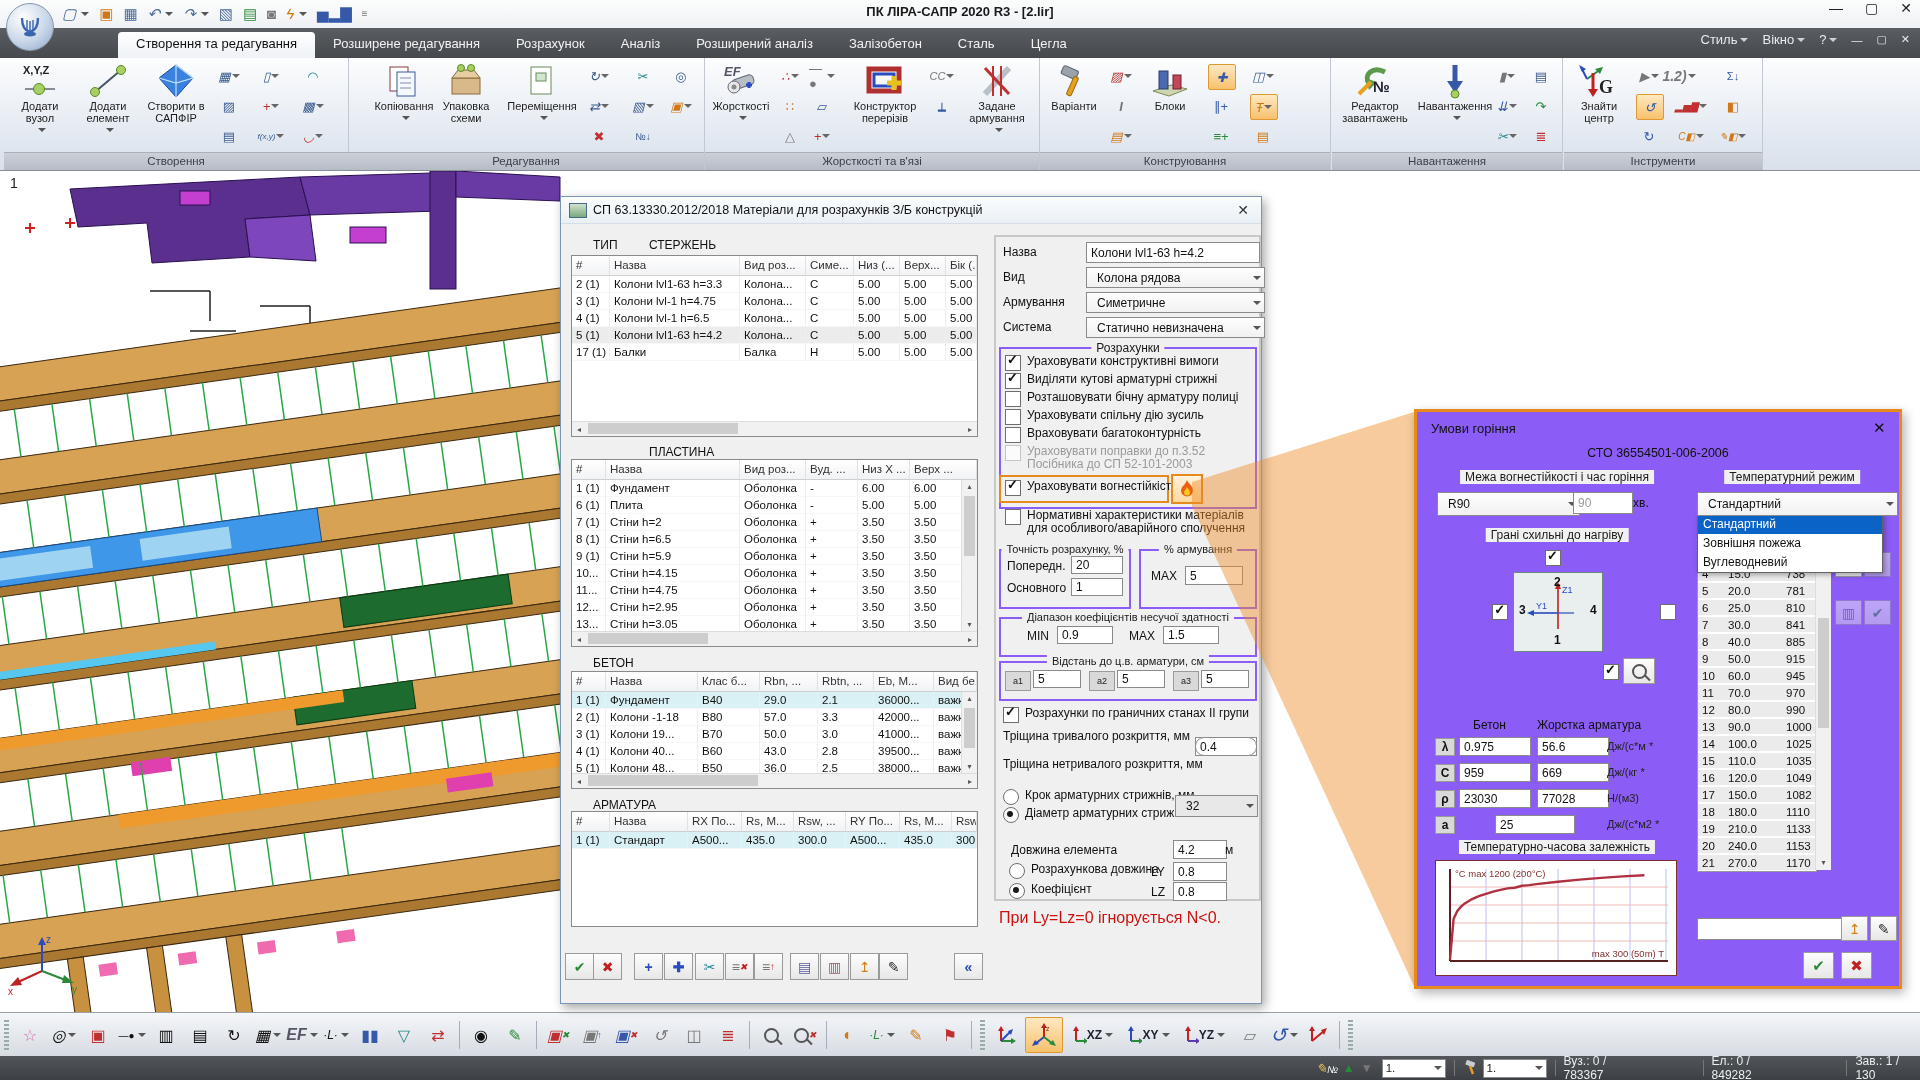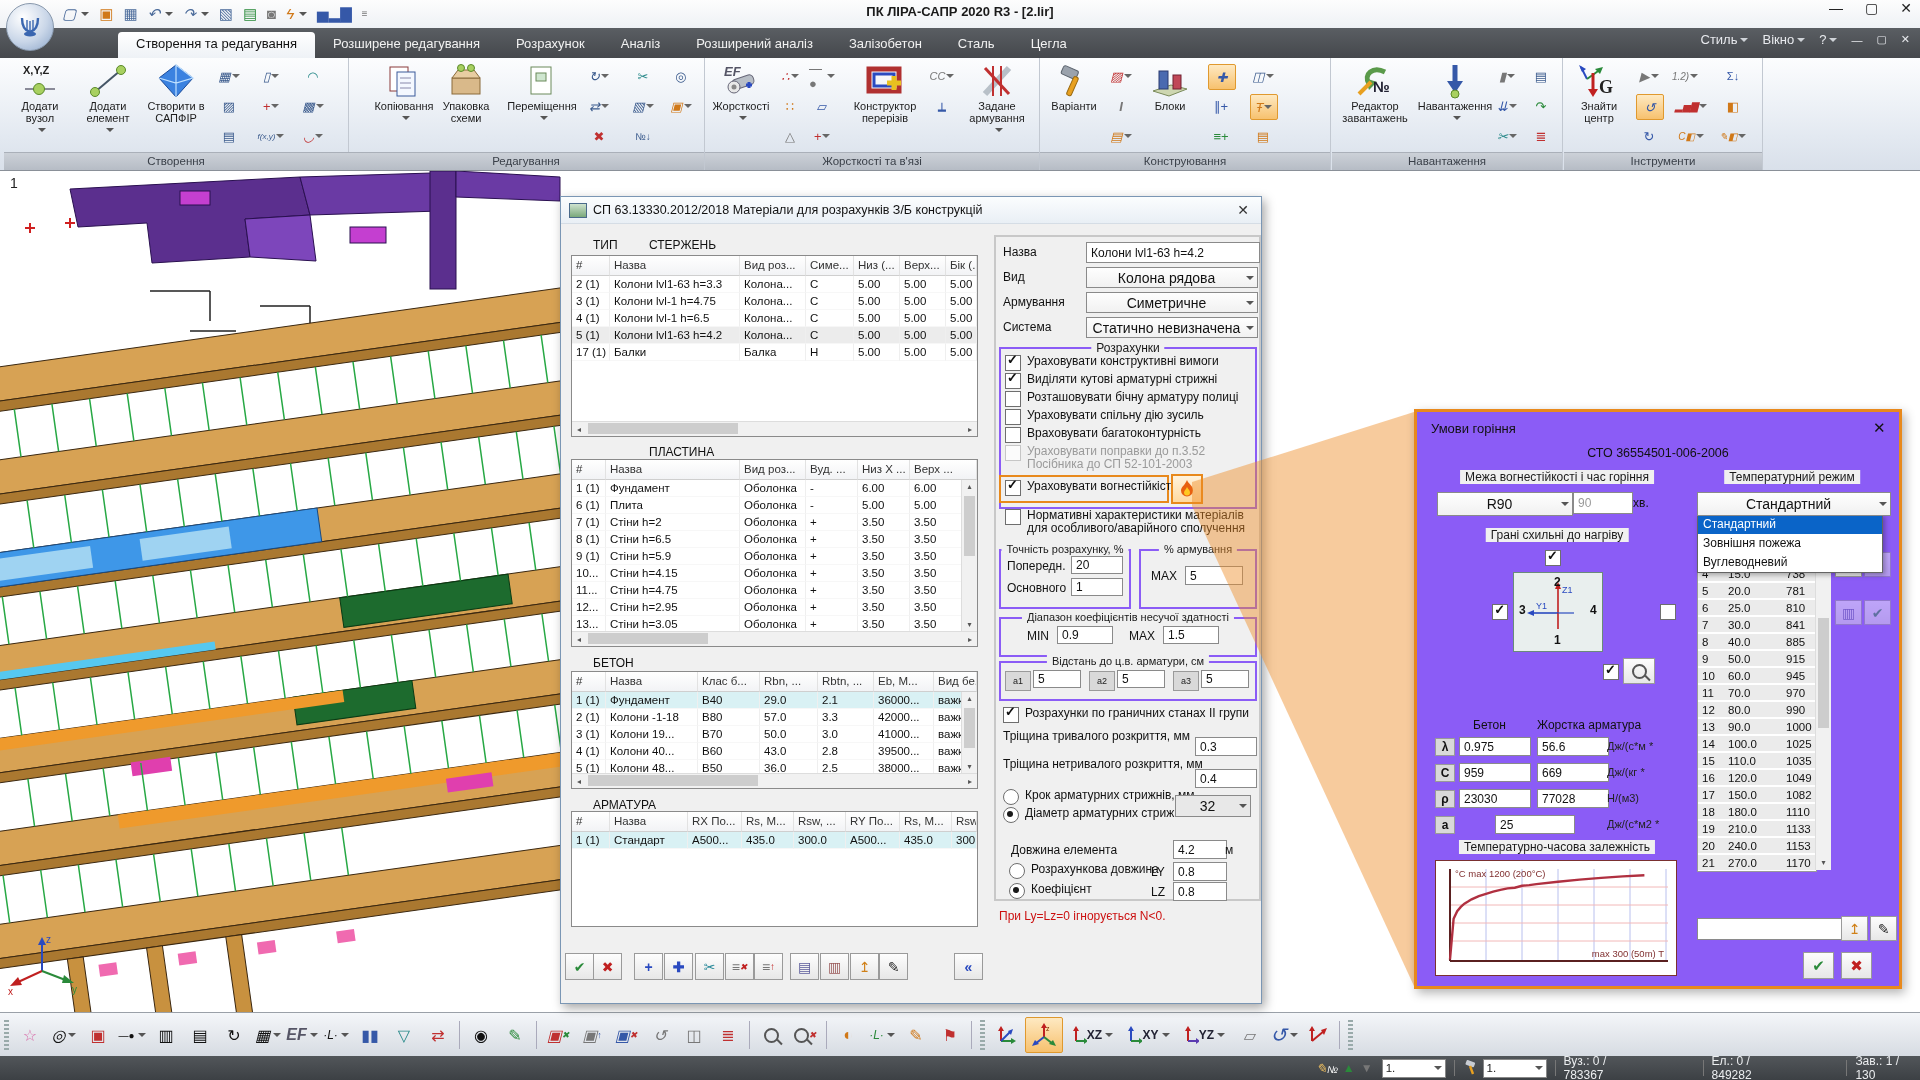--- a/index.html
+++ b/index.html
@@ -48,21 +48,21 @@
   .gb{position:absolute;border:2px solid #8b5cf6;}
   .gbt{position:absolute;top:-8px;left:50%;transform:translateX(-50%);background:#f0f0f0;padding:0 5px;font-size:12px;white-space:nowrap;color:#1a1a1a;}
   .cbx{width:14px;height:14px;border:1px solid #6e6e6e;background:#fff;flex:none;position:relative;display:inline-block;}
   .cbx.on::after{content:"✓";position:absolute;left:1px;top:-3px;font-size:13px;font-weight:bold;color:#101010;}
   .cbx.dis{border-color:#c6c6c6;background:#fbfbfb;}
   .rdo{width:14px;height:14px;border:1px solid #6e6e6e;border-radius:50%;background:#fff;flex:none;position:relative;display:inline-block;}
   .rdo.on::after{content:"";position:absolute;left:3px;top:3px;width:6px;height:6px;border-radius:50%;background:#1a1a1a;}
   .lbl{position:absolute;font-size:12px;white-space:nowrap;}
   .inp{position:absolute;background:#fff;border:1px solid #8a8a8a;font-size:12px;padding:0 4px;display:flex;align-items:center;overflow:hidden;white-space:nowrap;}
   .inp.dis{color:#9a9a9a;}
-  .cmb{position:absolute;background:linear-gradient(#fefefe,#f1f1f1);border:1px solid #8a8a8a;font-size:14px;padding:0 3px 0 3px;display:flex;align-items:center;overflow:hidden;text-align:center;}
+  .cmb{position:absolute;background:linear-gradient(#fefefe,#f1f1f1);border:1px solid #8a8a8a;font-size:12px;padding:0 3px 0 10px;display:flex;align-items:center;overflow:hidden;}
   .cmb .cv{flex:1;overflow:hidden;white-space:nowrap;}
   .cbrow{position:absolute;display:flex;gap:6px;align-items:flex-start;font-size:12px;line-height:13px;}
   .dbtn{position:absolute;width:27px;height:25px;background:linear-gradient(#fdfdfd,#e7e7e7);border:1px solid #9a9a9a;display:flex;align-items:center;justify-content:center;font-size:14px;}
   .dbtn.dis{opacity:.45;}
 
   
   .tbl{position:absolute;background:#fff;border:1px solid #8a8a8a;overflow:hidden;}
   .trow{display:grid;grid-template-columns:var(--cols);height:17px;}
   .thead .trow{height:20px;}
   .thead .tcell{background:linear-gradient(#ffffff,#f2f3f5);border-bottom:1px solid #cfcfcf;border-right:1px solid #e2e2e2;color:#333;line-height:18px;}
@@ -77,21 +77,21 @@
   .vs .tk{flex:1;position:relative;width:100%;}
   .vs .th{position:absolute;left:2px;width:11px;background:#cdcdcd;}
 
   
   .mdialog{position:absolute;left:560px;top:196px;width:700px;height:806px;background:#f0f0f0;border:1px solid #7a96b4;box-shadow:3px 4px 10px rgba(0,0,0,.35);z-index:10;}
   .mtitle{height:26px;background:linear-gradient(#fbfdfe,#e9eff5);border-bottom:1px solid #d5dde5;display:flex;align-items:center;padding:0 8px;font-size:12.5px;}
   .wicon{width:16px;height:13px;background:linear-gradient(#cfe3cf,#7aa87a);border:1px solid #4a6a8a;margin-right:6px;}
   .xbtn{margin-left:auto;font-size:14px;color:#333;padding:0 4px;}
   .obox{position:absolute;border:2px solid #e8891c;}
   .firebtn{position:absolute;width:28px;height:26px;border:2px solid #e8891c;background:linear-gradient(#fff3dd,#ffd9a0);display:flex;align-items:center;justify-content:center;}
-  .warn{color:#cc1111;font-size:12px;position:absolute;white-space:nowrap;}
+  .warn{color:#cc1111;font-size:16px;position:absolute;white-space:nowrap;}
   .a1ic{position:absolute;width:24px;height:18px;background:#d9d9d9;border:1px solid #9a9a9a;font-size:9px;display:flex;align-items:center;justify-content:center;color:#222;}
 
   
   .funnel{position:absolute;left:1180px;top:400px;z-index:20;pointer-events:none;}
   .fdialog{position:absolute;left:1414px;top:409px;width:482px;height:574px;border:3px solid #e8891c;background:#8b5cf6;z-index:30;box-shadow:3px 4px 10px rgba(0,0,0,.3);}
   .ttbl{position:absolute;background:#fff;border:1px solid #9a9a9a;overflow:hidden;}
   .ttbl .trow{height:17px;}
   .ttbl .tcell{background:#ebebeb;border-bottom:2px solid #fff;border-right:none;font-size:11.5px;}
   .optlist{position:absolute;background:#fff;border:1px solid #646464;z-index:5;box-shadow:2px 2px 5px rgba(0,0,0,.3);}
   .opt{height:19px;line-height:19px;padding:0 5px;font-size:12px;white-space:nowrap;}
@@ -469,21 +469,21 @@
               <polygon points="9,26 14,34 19,26" fill="#c02020"></polygon>
           <text x="20" y="30" font-size="18" font-weight="bold" fill="#222" font-family="Liberation Serif,serif">G</text>
             </svg>
         </div>
         <span>Знайти центр</span>
       </div>
       <span class="sic gry" style="left:72px;top:6px;">
           <i>▶</i>
           <span class="caret"></span>
         </span>
-      <span class="sic gry" style="left:108px;top:6px;font-size:10px;">
+      <span class="sic gry" style="left:102px;top:6px;font-size:14px;font-weight:bold;">
           <i>1.2)</i>
           <span class="caret"></span>
         </span>
       <span class="sic blu" style="left:156px;top:6px;font-size:11px;">Σ↓</span>
       <span class="sic hl" style="left:72px;top:36px;">
           <i class="blu">↺</i>
         </span>
       <span class="sic red" style="left:114px;top:36px;font-size:10px;">
           <i>▂▅▇</i>
           <span class="caret"></span>
@@ -1013,21 +1013,21 @@
 
     <div class="cbrow" style="left:442px;top:510px;">
         <span class="cbx on"></span>
         <span>Розрахунки по граничних станах II групи</span>
       </div>
     <span class="lbl" style="left:442px;top:532px;">Тріщина тривалого розкриття, мм</span>
     <div class="inp" style="left:634px;top:540px;width:52px;height:17px;">
         <span>0.3</span>
       </div>
     <span class="lbl" style="left:442px;top:560px;">Тріщина нетривалого розкриття, мм</span>
-    <div class="inp" style="left:634px;top:572px;width:52px;height:17px;">
+    <div class="inp" style="left:634px;top:540px;width:52px;height:17px;border-radius:9px;">
         <span>0.4</span>
       </div>
 
     <div class="cbrow" style="left:442px;top:592px;">
         <span class="rdo"></span>
         <span>Крок арматурних стрижнів, мм</span>
       </div>
     <div class="cbrow" style="left:442px;top:610px;">
         <span class="rdo on"></span>
         <span>Діаметр арматурних стрижнів</span>

